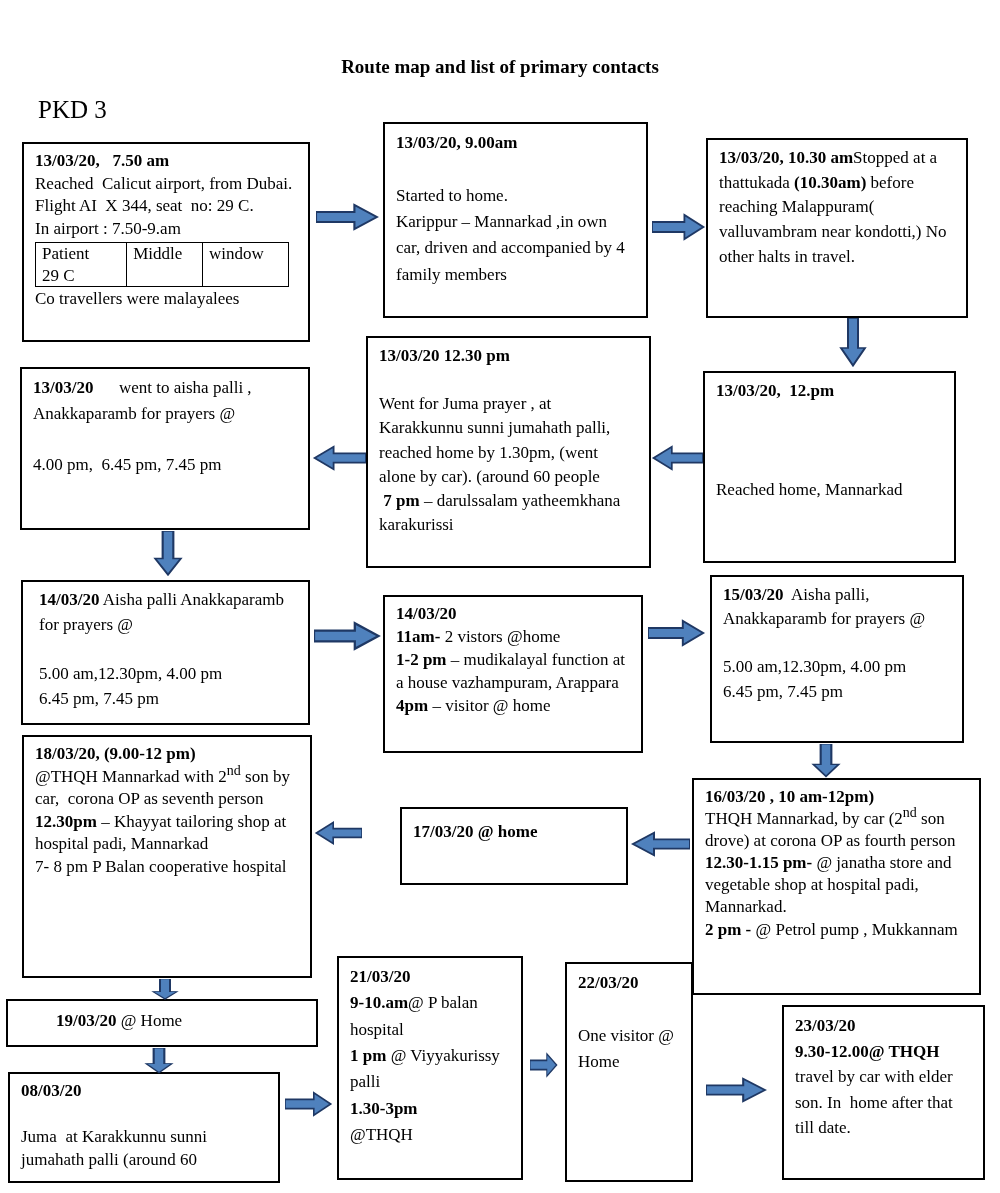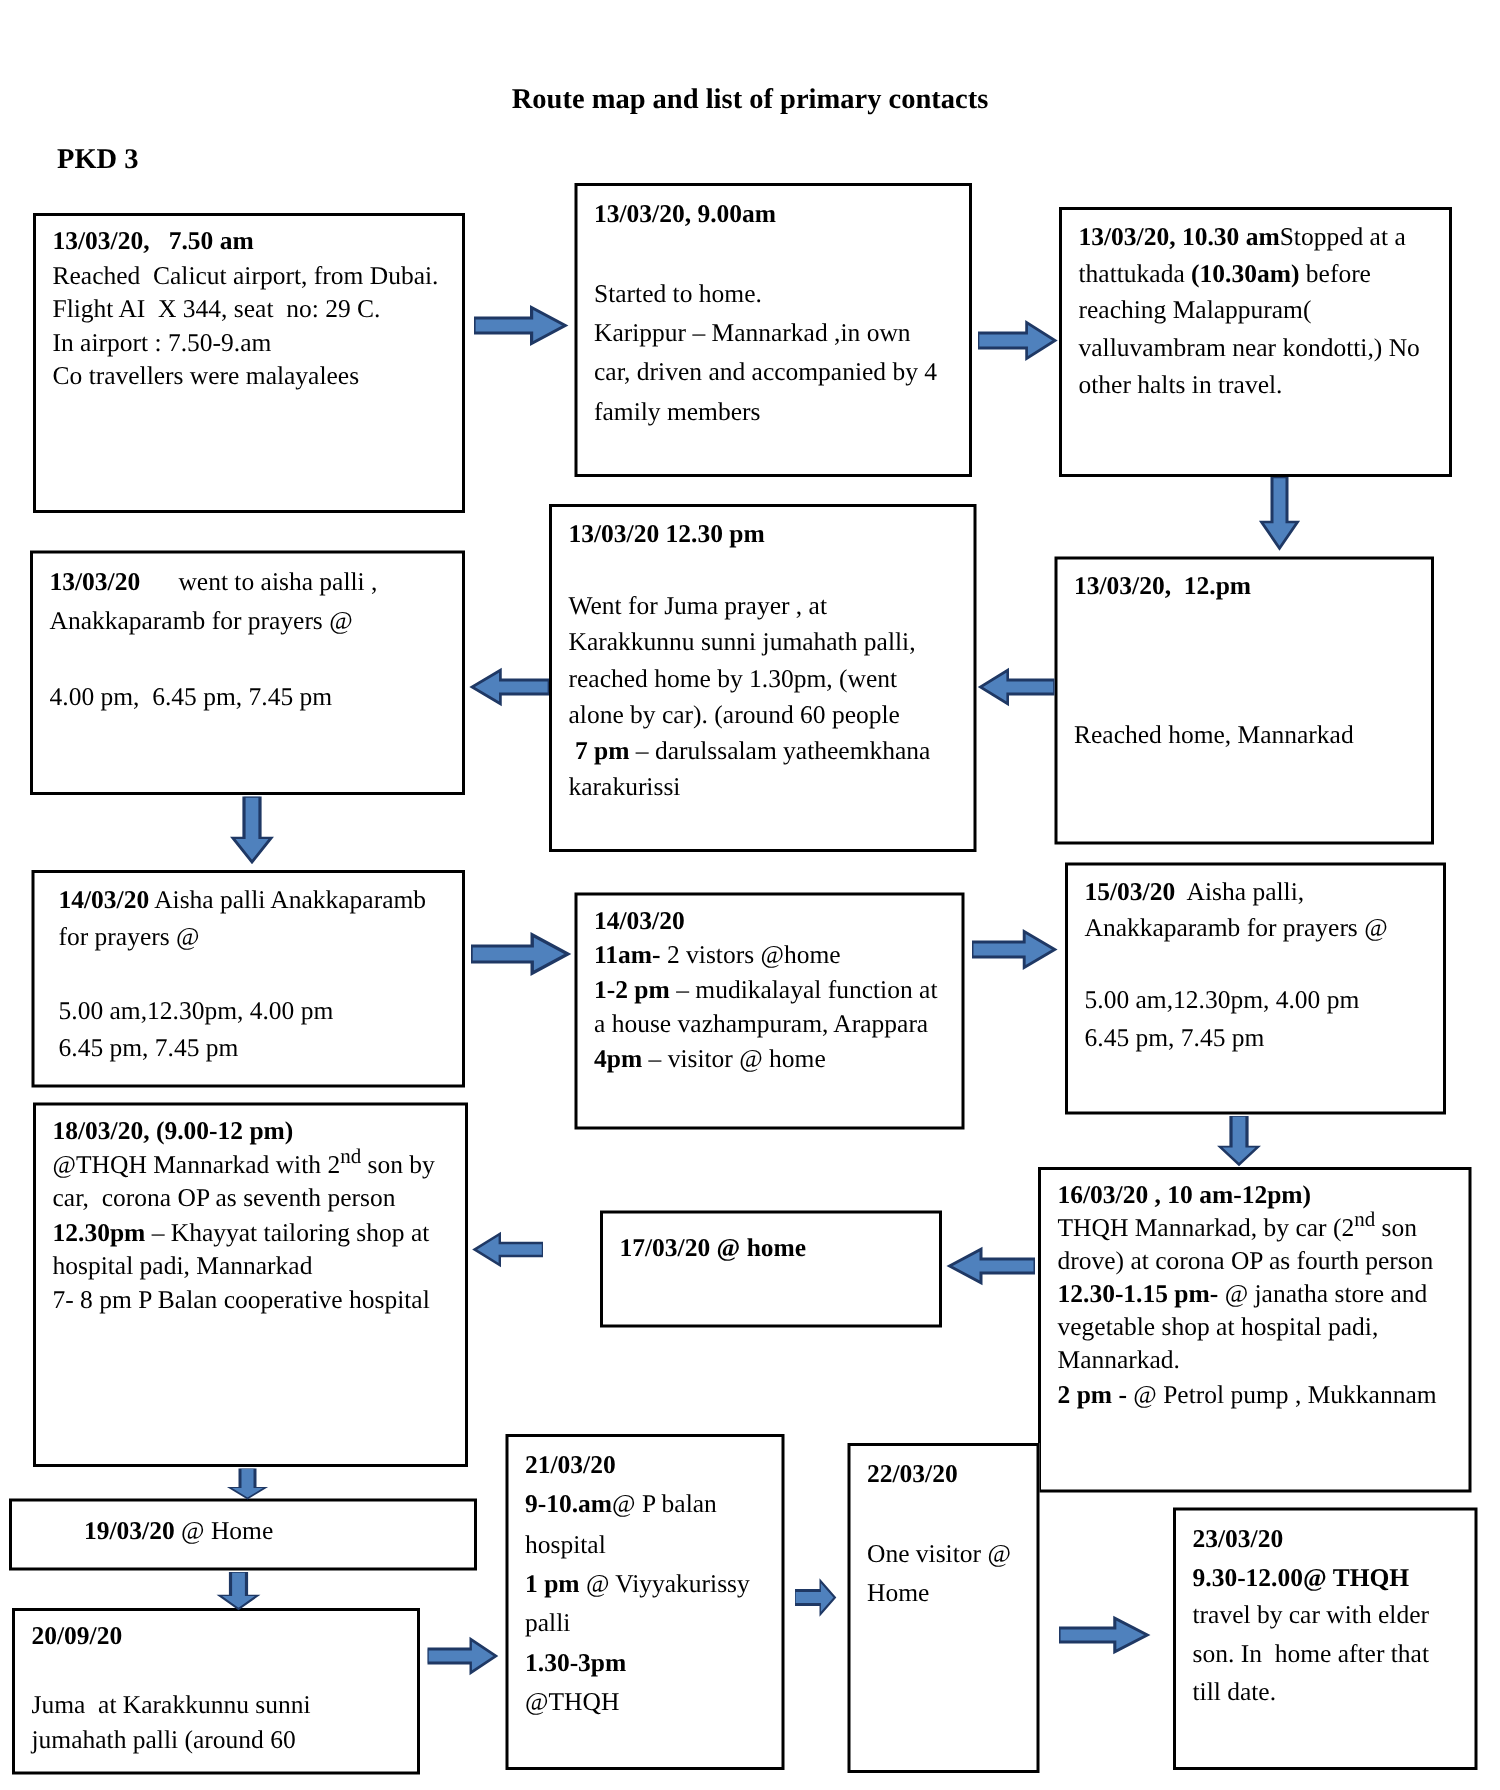--- a/index.html
+++ b/index.html
@@ -1,18 +1,18 @@
 <!DOCTYPE html>
 <html><head>
 <meta charset="utf-8">
 <style>
   html,body{margin:0;padding:0;background:#fff;}
   body{width:1000px;height:1193px;position:relative;font-family:"Liberation Serif",serif;color:#000;}
   .page-title{position:absolute;top:56px;left:0;width:1000px;text-align:center;font-size:19px;font-weight:bold;}
-  .pkd-label{position:absolute;top:96px;left:38px;font-size:19px;font-weight:bold;}
+  .pkd-label{position:absolute;top:96px;left:38px;font-size:25px;font-weight:normal;}
   .box{position:absolute;border:2px solid #000;background:#fff;box-sizing:border-box;
        padding:6px 11px;font-size:17px;line-height:1.33;overflow:hidden;}
   .ln{white-space:pre-wrap;}
   .ln b{font-weight:bold;}
   sup{font-size:14px;line-height:0;}
   .seat-table{border-collapse:collapse;margin:2px 0 1px 0;width:97%;}
   .seat-table td{border:1.6px solid #000;padding:0 6px;font-size:17px;line-height:1.25;vertical-align:top;}
   .arrow{position:absolute;}
   .arrow svg{display:block;}
 </style>
@@ -22,20 +22,29 @@
 <div class="page-title">Route map and  list of primary contacts</div>
 <div class="pkd-label">PKD 3</div>
 
 <div class="box" style="left:22px;top:142px;width:288px;height:200px;">
   <div>
       <div class="ln"><b>13/03/20,   7.50 am</b></div>
       <div class="ln"><span>Reached  Calicut airport, from Dubai.</span></div>
       <div class="ln"><span>Flight AI  X 344, seat  no: 29 C.</span></div>
       <div class="ln"><span>In airport : 7.50-9.am</span></div>
     </div>
+  <table class="seat-table">
+    <tbody>
+        <tr>
+      <td style="width:36%"><span>Patient</span><br><span>29 C</span></td>
+      <td style="width:30%">Middle</td>
+      <td>window</td>
+    </tr>
+  </tbody>
+    </table>
   <div>
       <div class="ln"><span>Co travellers were malayalees</span></div>
     </div>
 </div>
 
 <div class="box" style="left:383px;top:122px;width:265px;height:196px;line-height:1.55;">
   <div>
       <div class="ln"><b>13/03/20, 9.00am</b></div>
       <div class="ln">&nbsp;</div>
       <div class="ln"><span>Started to home.</span></div>
@@ -128,21 +137,21 @@
 </div>
 
 <div class="box" style="left:6px;top:999px;width:312px;height:48px;padding-top:9px;padding-left:48px;">
   <div>
       <div class="ln"><b>19/03/20</b><span> @ Home</span></div>
     </div>
 </div>
 
 <div class="box" style="left:8px;top:1072px;width:272px;height:111px;line-height:1.35;">
   <div>
-      <div class="ln"><b>20/09/20</b></div>
+      <div class="ln"><b>08/03/20</b></div>
       <div class="ln">&nbsp;</div>
       <div class="ln"><span>Juma  at Karakkunnu sunni jumahath palli (around 60</span></div>
     </div>
 </div>
 
 <div class="box" style="left:337px;top:956px;width:186px;height:224px;line-height:1.55;">
   <div>
       <div class="ln"><b>21/03/20</b></div>
       <div class="ln"><b>9-10.am</b><span>@ P balan hospital</span></div>
       <div class="ln"><b>1 pm</b><span> @ Viyyakurissy palli</span></div>

